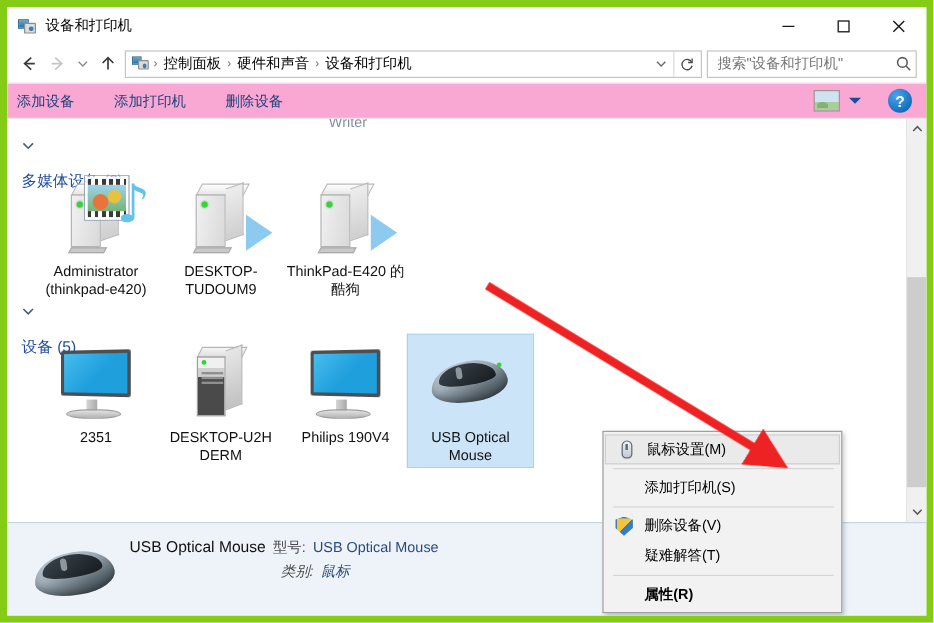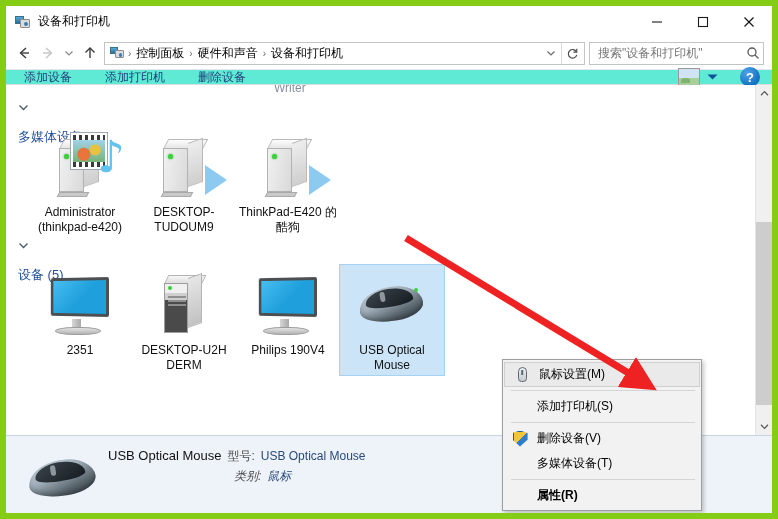--- a/index.html
+++ b/index.html
@@ -144,26 +144,26 @@
     flex: 1; min-width: 0;
     font-family: inherit; font-size: 12px;
     color: #000;
     background: transparent;
   }
   .searchbox input::placeholder { color: #767676; opacity: 1; }
   .search-ico { color: #4a4a4a; display:flex; align-items:center; flex:none; }
 
   
   .toolbar {
-    height: 16px;
-    background: #5eead4;
+    height: 30px;
+    background: #f9a8d4;
     border-top: 1px solid #e2e6ea;
     border-bottom: 1px solid #d8dde2;
     display: flex; align-items: center;
-    padding-left: 18px;
+    padding-left: 8px;
     flex: none;
     position: relative;
   }
   .tb-item {
     font-size: 12px; color: #21427c;
     margin-right: 33px;
     white-space: nowrap;
   }
   .tb-right {
     margin-left: auto;
@@ -831,21 +831,21 @@
     <div class="ctx-item">
       <span class="ctx-ico">
         <span class="shield">
             <span class="sh"></span>
           </span>
       </span>
       <span class="ctx-label">删除设备(V)</span>
     </div>
     <div class="ctx-item">
       <span class="ctx-ico"></span>
-      <span class="ctx-label">多媒体设备(T)</span>
+      <span class="ctx-label">疑难解答(T)</span>
     </div>
     <div class="ctx-sep"></div>
     <div class="ctx-item bold">
       <span class="ctx-ico"></span>
       <span class="ctx-label">属性(R)</span>
     </div>
   </div>
 
   <svg class="annot" viewBox="0 0 778 519">
     <defs>

